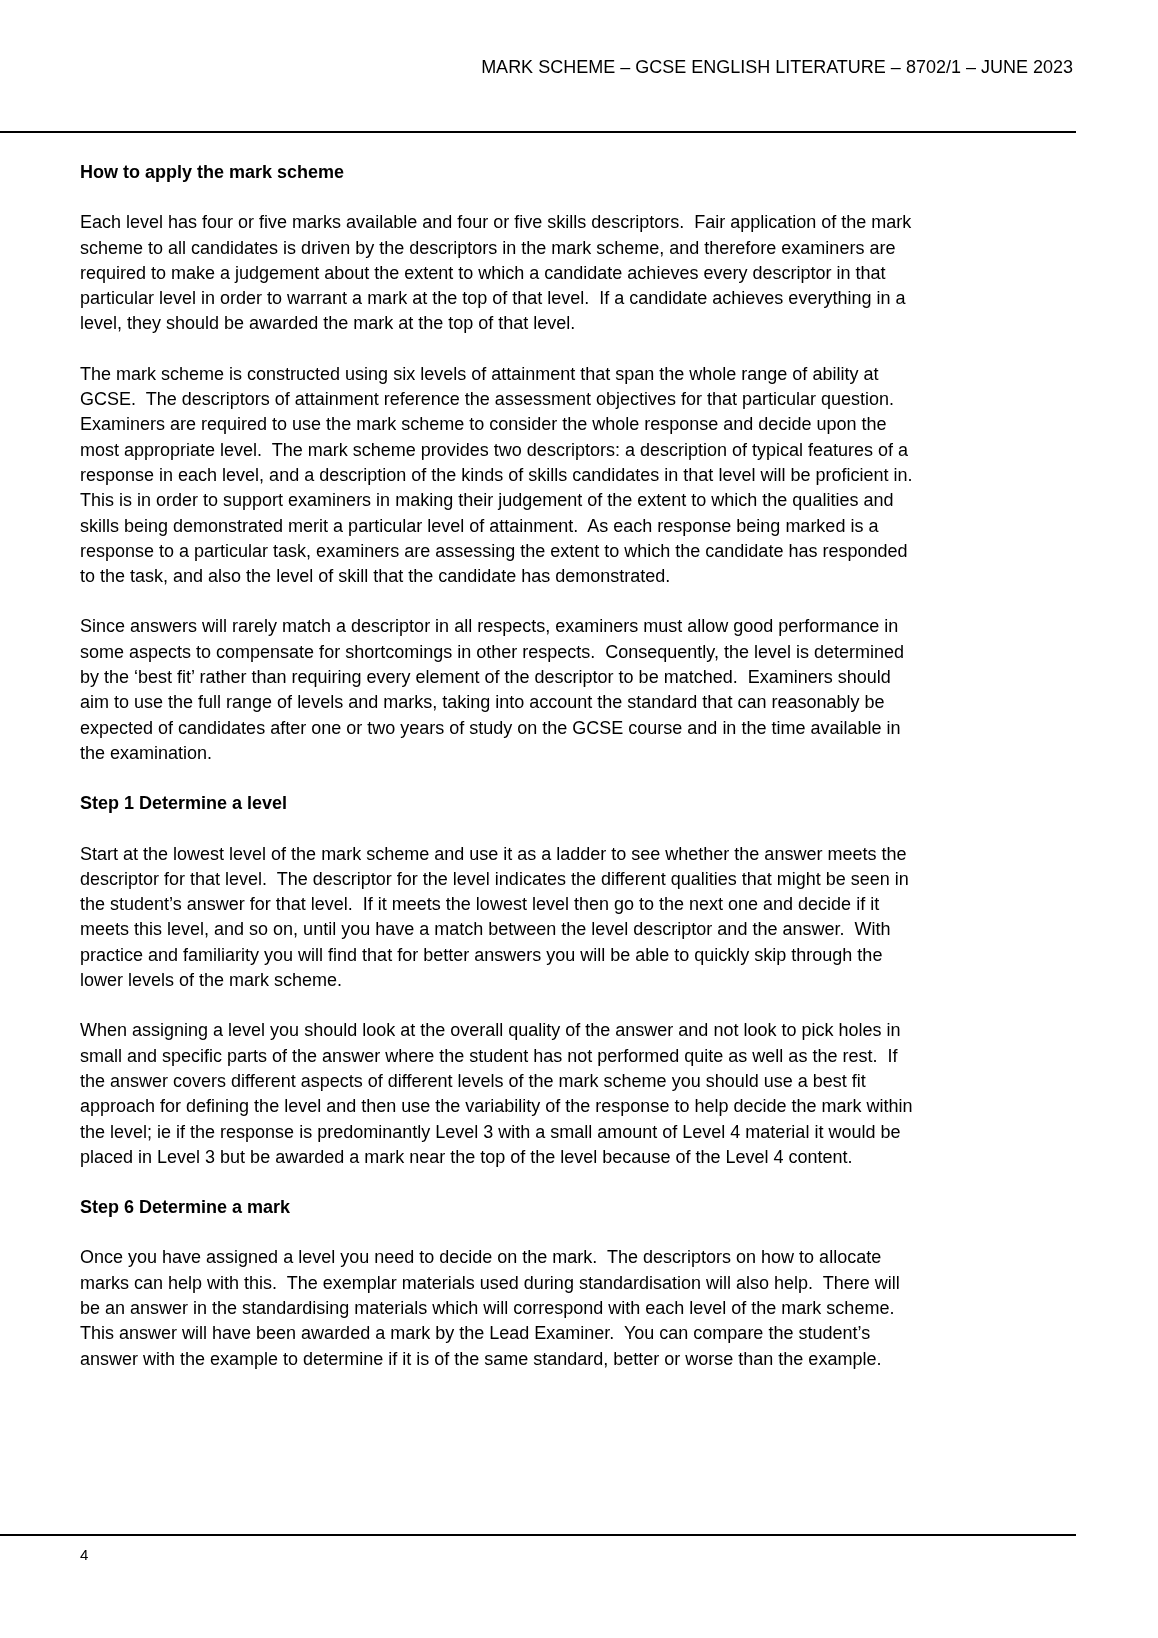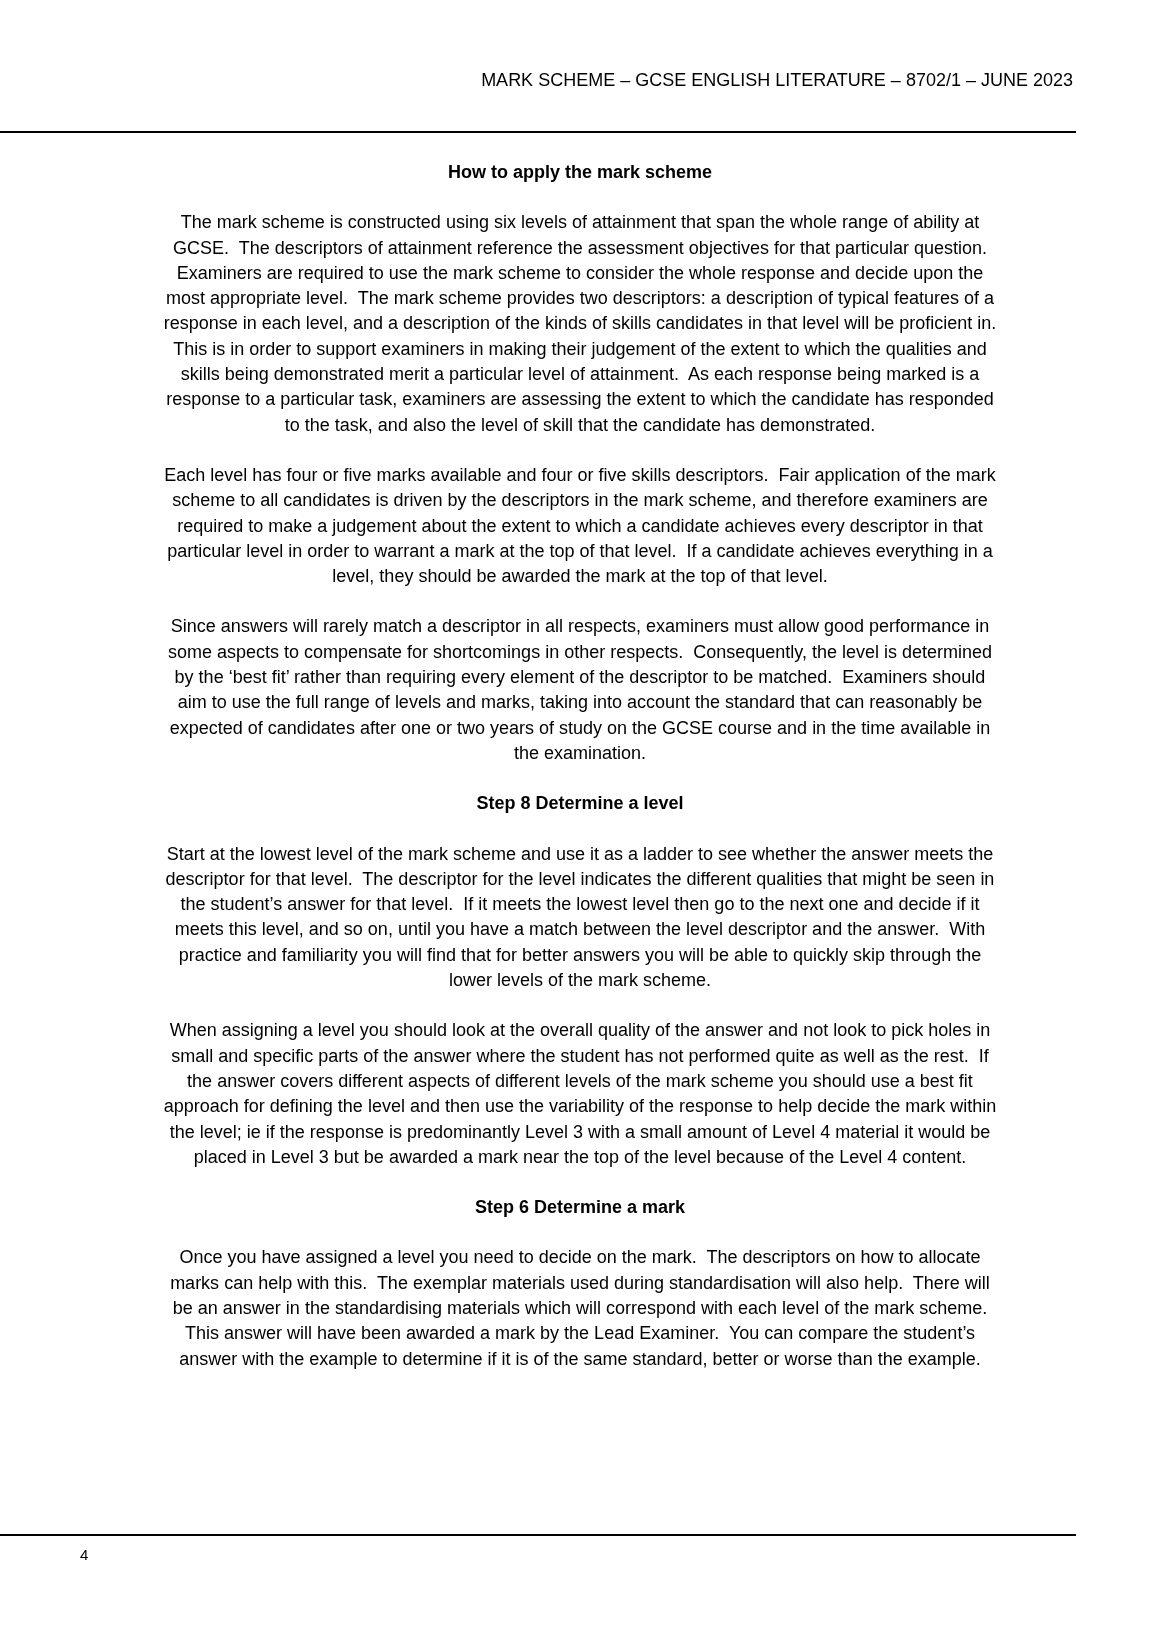--- a/index.html
+++ b/index.html
@@ -11,21 +11,21 @@
     position: relative;
     width: 1158px;
     height: 1638px;
     background: #ffffff;
     color: #000000;
     font-family: "Liberation Sans", sans-serif;
     overflow: hidden;
   }
   .doc-header-title {
     position: absolute;
-    top: 69px;
+    top: 56px;
     right: 85px;
     font-size: 18px;
     line-height: 22px;
     white-space: pre;
     color: #000000;
   }
   .rule {
     position: absolute;
     left: 0;
     width: 1076px;
@@ -39,21 +39,20 @@
     left: 80px;
     top: 160px;
     width: 1000px;
   }
   .block {
     margin: 0 0 25px 0;
     font-size: 18px;
     line-height: 25.3px;
     white-space: pre;
     color: #000000;
-    text-align: center;
   }
   .block.heading {
     font-weight: bold;
   }
   .footer-page-number {
     position: absolute;
     left: 80px;
     top: 1546px;
     font-size: 15px;
     line-height: 18px;
@@ -64,41 +63,41 @@
 <body>
 
 <div class="page">
 
   <div class="doc-header-title">MARK SCHEME – GCSE ENGLISH LITERATURE – 8702/1 – JUNE 2023</div>
 
   <div class="rule rule-top"></div>
 
   <div class="content">
     <div class="block heading">How to apply the mark scheme</div>
+    <div class="block paragraph">Each level has four or five marks available and four or five skills descriptors.  Fair application of the mark
+scheme to all candidates is driven by the descriptors in the mark scheme, and therefore examiners are
+required to make a judgement about the extent to which a candidate achieves every descriptor in that
+particular level in order to warrant a mark at the top of that level.  If a candidate achieves everything in a
+level, they should be awarded the mark at the top of that level.</div>
     <div class="block paragraph">The mark scheme is constructed using six levels of attainment that span the whole range of ability at
 GCSE.  The descriptors of attainment reference the assessment objectives for that particular question.
 Examiners are required to use the mark scheme to consider the whole response and decide upon the
 most appropriate level.  The mark scheme provides two descriptors: a description of typical features of a
 response in each level, and a description of the kinds of skills candidates in that level will be proficient in.
 This is in order to support examiners in making their judgement of the extent to which the qualities and
 skills being demonstrated merit a particular level of attainment.  As each response being marked is a
 response to a particular task, examiners are assessing the extent to which the candidate has responded
 to the task, and also the level of skill that the candidate has demonstrated.</div>
-    <div class="block paragraph">Each level has four or five marks available and four or five skills descriptors.  Fair application of the mark
-scheme to all candidates is driven by the descriptors in the mark scheme, and therefore examiners are
-required to make a judgement about the extent to which a candidate achieves every descriptor in that
-particular level in order to warrant a mark at the top of that level.  If a candidate achieves everything in a
-level, they should be awarded the mark at the top of that level.</div>
     <div class="block paragraph">Since answers will rarely match a descriptor in all respects, examiners must allow good performance in
 some aspects to compensate for shortcomings in other respects.  Consequently, the level is determined
 by the ‘best fit’ rather than requiring every element of the descriptor to be matched.  Examiners should
 aim to use the full range of levels and marks, taking into account the standard that can reasonably be
 expected of candidates after one or two years of study on the GCSE course and in the time available in
 the examination.</div>
-    <div class="block heading">Step 8 Determine a level</div>
+    <div class="block heading">Step 1 Determine a level</div>
     <div class="block paragraph">Start at the lowest level of the mark scheme and use it as a ladder to see whether the answer meets the
 descriptor for that level.  The descriptor for the level indicates the different qualities that might be seen in
 the student’s answer for that level.  If it meets the lowest level then go to the next one and decide if it
 meets this level, and so on, until you have a match between the level descriptor and the answer.  With
 practice and familiarity you will find that for better answers you will be able to quickly skip through the
 lower levels of the mark scheme.</div>
     <div class="block paragraph">When assigning a level you should look at the overall quality of the answer and not look to pick holes in
 small and specific parts of the answer where the student has not performed quite as well as the rest.  If
 the answer covers different aspects of different levels of the mark scheme you should use a best fit
 approach for defining the level and then use the variability of the response to help decide the mark within

